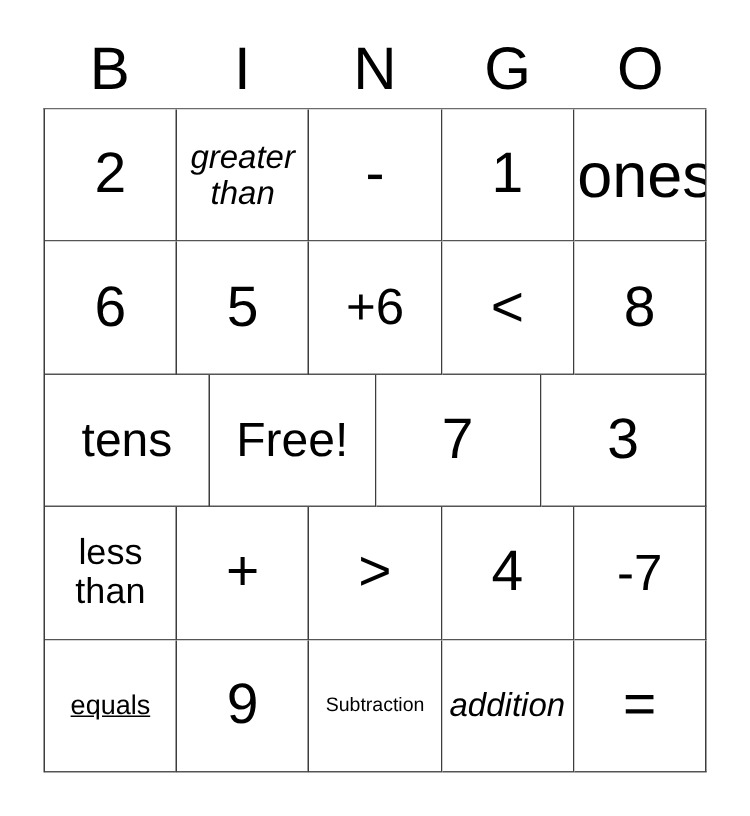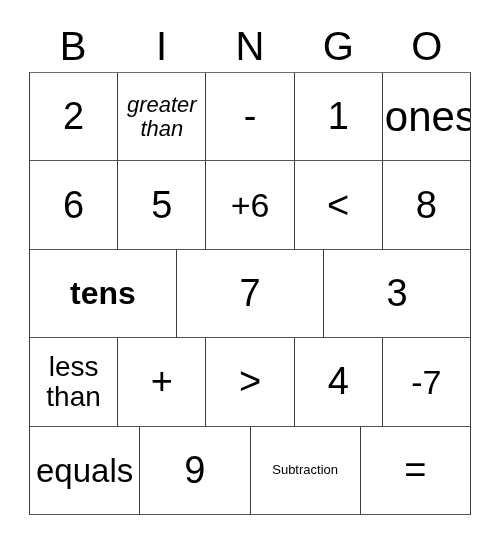--- a/index.html
+++ b/index.html
@@ -80,24 +80,24 @@
     width: 100%;
     line-height: 1.08;
     font-weight: 400;
     color: #000000;
     word-break: normal;
   }
 
   
   .fs-xl   { font-size: 38px; }   
   .fs-lg   { font-size: 34px; }   
-  .fs-free { font-size: 32px; font-weight: bold; }   
+  .fs-free { font-size: 32px; }   
   .fs-ones { font-size: 42px; }   
-  .fs-md   { font-size: 28px; }   
-  .fs-eq   { font-size: 33px; }   
+  .fs-md   { font-size: 24px; }   
+  .fs-eq   { font-size: 18px; text-decoration: underline; }   
   .fs-sm   { font-size: 22px; font-style: italic; }   
   .fs-xs   { font-size: 20px; }   
   .fs-tiny { font-size: 13px; text-align: center; }   
 </style>
 </head>
 <body>
 
 <div id="bingo-card">
 
   <div id="header-row">
@@ -144,20 +144,23 @@
       <div class="grid-cell">
           <span class="cell-text fs-xl">8</span>
         </div>
     </div>
 
     <div class="grid-row">
       <div class="grid-cell">
           <span class="cell-text fs-free">tens</span>
         </div>
       <div class="grid-cell">
+          <span class="cell-text fs-free">Free!</span>
+        </div>
+      <div class="grid-cell">
           <span class="cell-text fs-xl">7</span>
         </div>
       <div class="grid-cell">
           <span class="cell-text fs-xl">3</span>
         </div>
     </div>
 
     <div class="grid-row">
       <div class="grid-cell">
           <span class="cell-text fs-md">less than</span>
@@ -178,20 +181,23 @@
 
     <div class="grid-row">
       <div class="grid-cell">
           <span class="cell-text fs-eq">equals</span>
         </div>
       <div class="grid-cell">
           <span class="cell-text fs-xl">9</span>
         </div>
       <div class="grid-cell">
           <span class="cell-text fs-tiny">Subtraction</span>
+        </div>
+      <div class="grid-cell">
+          <span class="cell-text fs-sm">addition</span>
         </div>
       <div class="grid-cell">
           <span class="cell-text fs-xl">=</span>
         </div>
     </div>
 
   </div>
 </div>
 
 </body></html>

